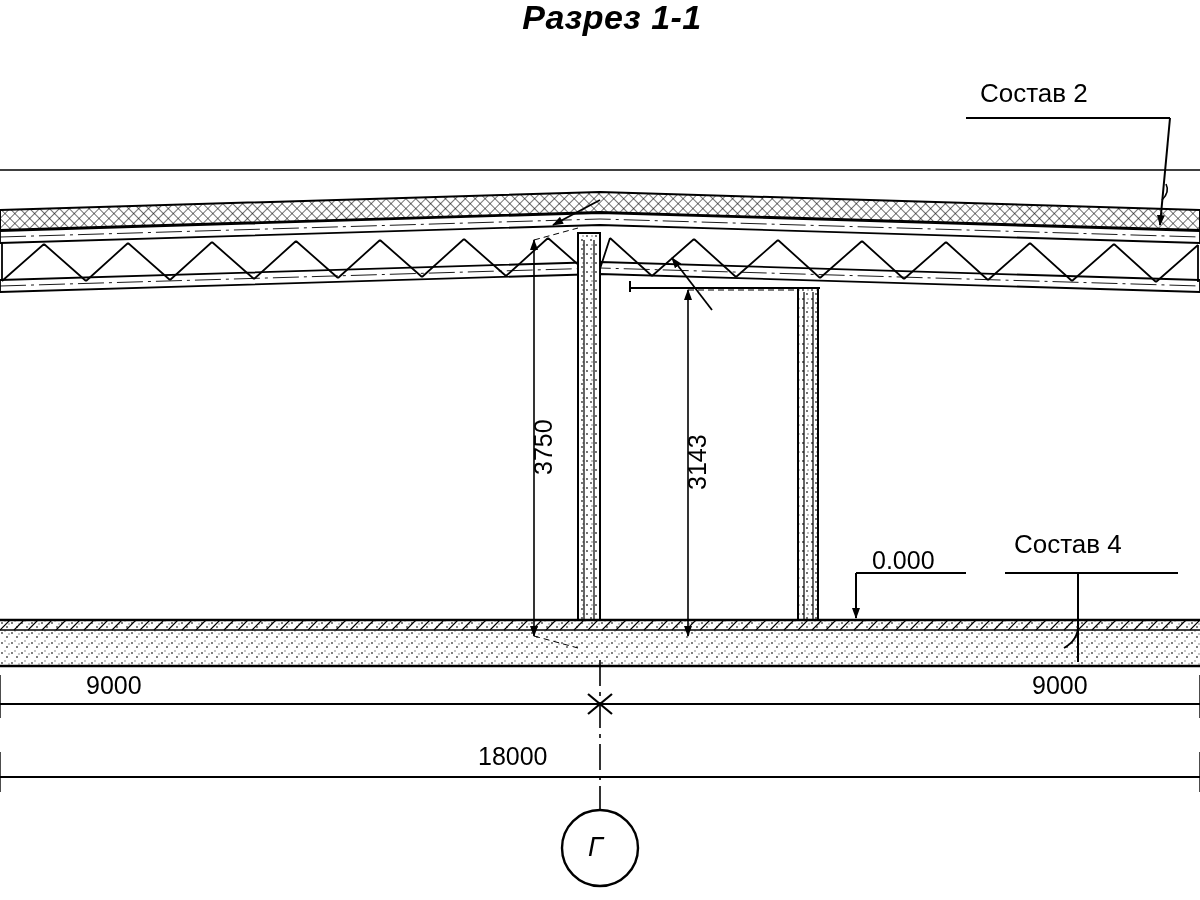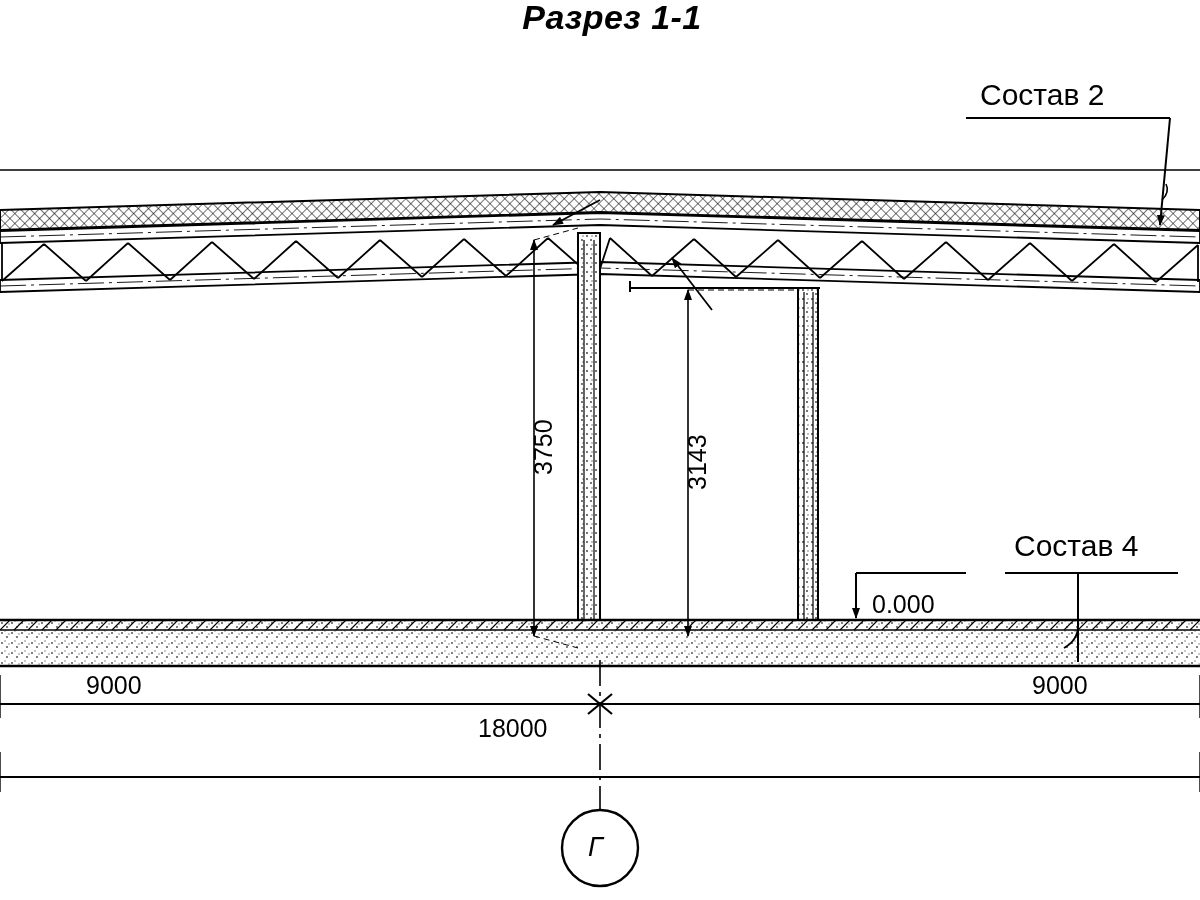--- a/index.html
+++ b/index.html
@@ -29,21 +29,21 @@
   #title {
     left: 0; top: 0;
     width: 1200px;
     text-align: center;
     font-size: 34px;
     font-style: italic;
     font-weight: bold;
     letter-spacing: 0.5px;
     margin-left: 12px;
   }
-  .lbl-lg { font-size: 30px; }
+  .lbl-lg { font-size: 26px; }
   .lbl-md { font-size: 25px; }
   .dim-v {
     font-size: 25px;
     transform: rotate(-90deg);
     transform-origin: 0 0;
   }
   .axis-letter {
     font-size: 27px;
     font-style: italic;
   }
@@ -189,27 +189,27 @@
       <line x1="600" y1="660" x2="600" y2="812" stroke-width="1.6" stroke-dasharray="26,6,4,6"></line>
 
       <circle cx="600" cy="848" r="38" fill="#fff" stroke="#000" stroke-width="2.4"></circle>
     </g>
   </svg>
 
   <div class="txt lbl-lg" style="left:980px; top:80px;">Состав 2</div>
 
   <div class="txt lbl-lg" style="left:1014px; top:531px;">Состав 4</div>
 
-  <div class="txt lbl-md" style="left:872px; top:548px;margin-top:44px;">0.000</div>
+  <div class="txt lbl-md" style="left:872px; top:548px;">0.000</div>
 
   <div class="txt dim-v" style="left:531px; top:475px;">3750</div>
 
   <div class="txt dim-v" style="left:685px; top:490px;">3143</div>
 
   <div class="txt lbl-md" style="left:86px; top:673px;">9000</div>
 
   <div class="txt lbl-md" style="left:1032px; top:673px;">9000</div>
 
-  <div class="txt lbl-md" style="left:478px; top:716px;">18000</div>
+  <div class="txt lbl-md" style="left:478px; top:744px;">18000</div>
 
   <div class="txt axis-letter" style="left:588px; top:834px;">Г</div>
 
 </div>
 
 </body></html>

